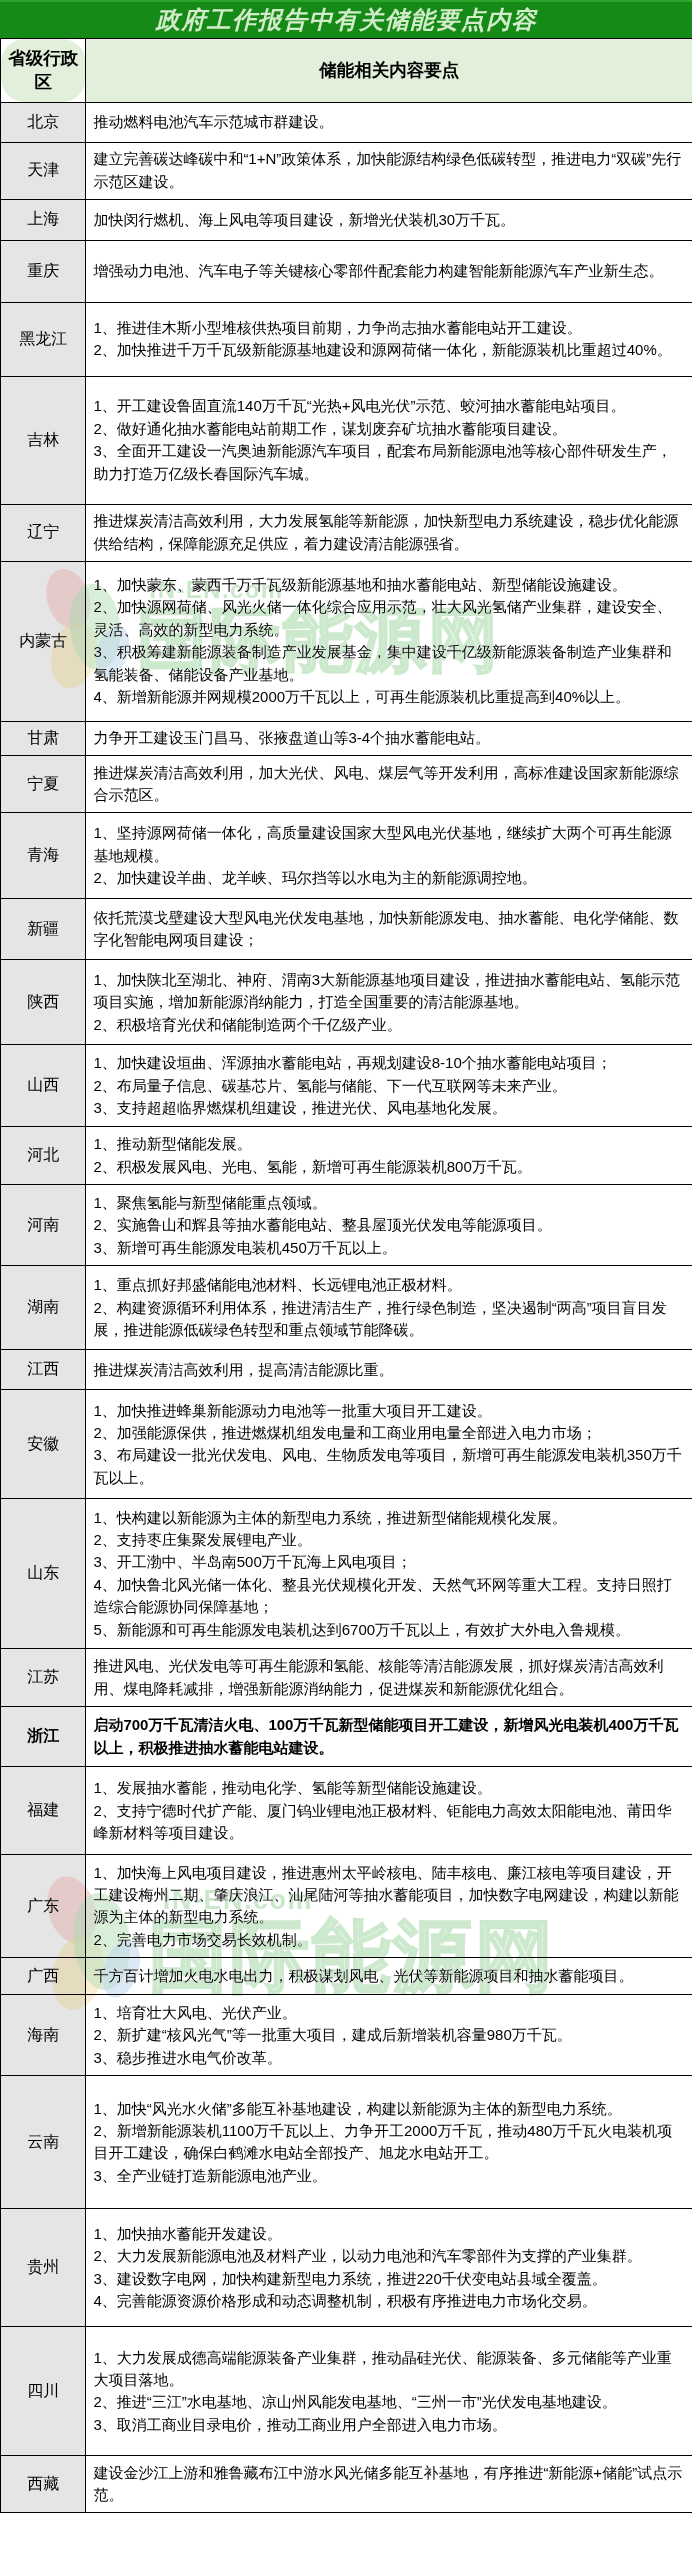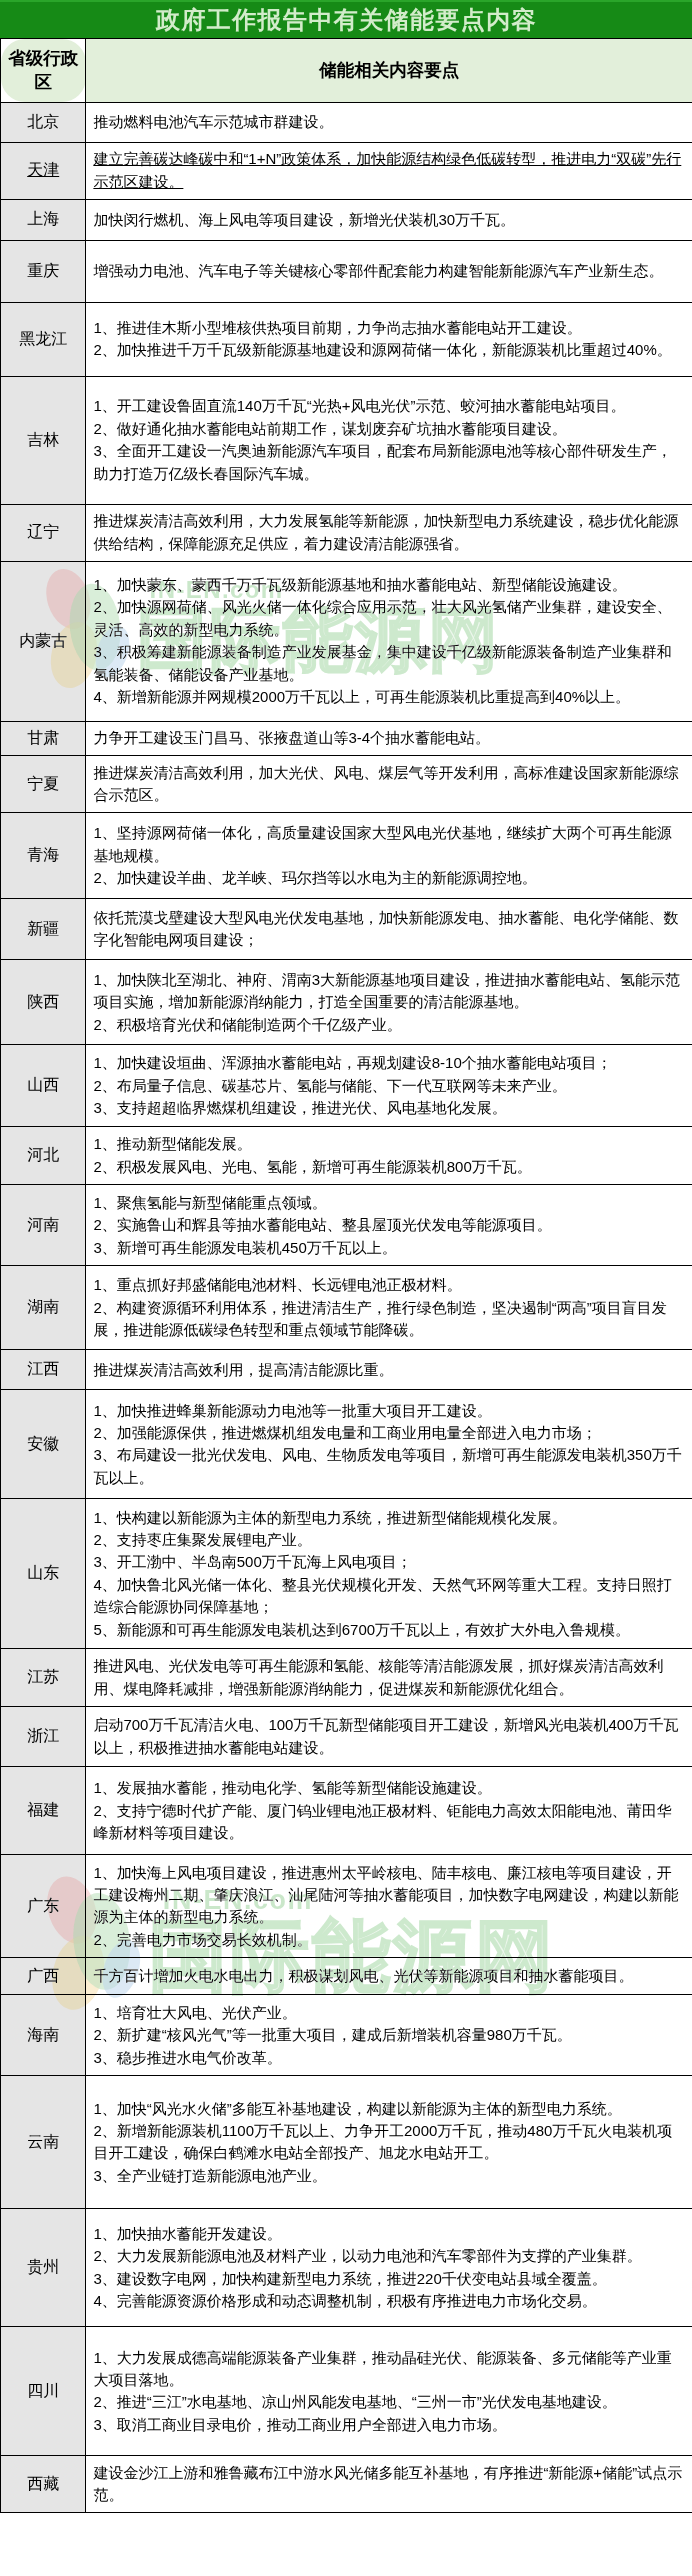--- a/index.html
+++ b/index.html
@@ -13,20 +13,21 @@
   .title-bar {
     background:#168a16;
     border-top:2.1px solid #2aa52a;
     height:36px;
     line-height:36px;
     text-align:center;
     font-size:24px;
     font-weight:bold;
     color:#d2ecca;
     letter-spacing:1.4px;
+    font-style:italic;
   }
   table.report {
     width:693px;
     border-collapse:collapse;
     table-layout:fixed;
     position:relative;
     z-index:1;
   }
   table.report th, table.report td {
     border:1.8px solid #000;
@@ -99,21 +100,21 @@
       <th class="points-h">储能相关内容要点</th>
     </tr>
   </thead>
   <tbody>
       <tr style="height: 40px;">
     <td class="region">北京</td>
     <td class="points">
           <div class="point">推动燃料电池汽车示范城市群建设。</div>
         </td>
   </tr>
-      <tr style="height: 56px; text-decoration: underline;">
+      <tr style="height: 56px;">
     <td class="region">天津</td>
     <td class="points">
           <div class="point">建立完善碳达峰碳中和“1+N”政策体系，加快能源结构绿色低碳转型，推进电力“双碳”先行示范区建设。</div>
         </td>
   </tr>
       <tr style="height: 41px;">
     <td class="region">上海</td>
     <td class="points">
           <div class="point">加快闵行燃机、海上风电等项目建设，新增光伏装机30万千瓦。</div>
         </td>
@@ -239,21 +240,21 @@
           <div class="point">4、加快鲁北风光储一体化、整县光伏规模化开发、天然气环网等重大工程。支持日照打造综合能源协同保障基地；</div>
           <div class="point">5、新能源和可再生能源发电装机达到6700万千瓦以上，有效扩大外电入鲁规模。</div>
         </td>
   </tr>
       <tr style="height: 58px;">
     <td class="region">江苏</td>
     <td class="points">
           <div class="point">推进风电、光伏发电等可再生能源和氢能、核能等清洁能源发展，抓好煤炭清洁高效利用、煤电降耗减排，增强新能源消纳能力，促进煤炭和新能源优化组合。</div>
         </td>
   </tr>
-      <tr style="height: 60px;">
+      <tr style="height: 60px; font-weight: bold;">
     <td class="region">浙江</td>
     <td class="points">
           <div class="point">启动700万千瓦清洁火电、100万千瓦新型储能项目开工建设，新增风光电装机400万千瓦以上，积极推进抽水蓄能电站建设。</div>
         </td>
   </tr>
       <tr style="height: 88px;">
     <td class="region">福建</td>
     <td class="points">
           <div class="point">1、发展抽水蓄能，推动电化学、氢能等新型储能设施建设。</div>
           <div class="point">2、支持宁德时代扩产能、厦门钨业锂电池正极材料、钜能电力高效太阳能电池、莆田华峰新材料等项目建设。</div>

